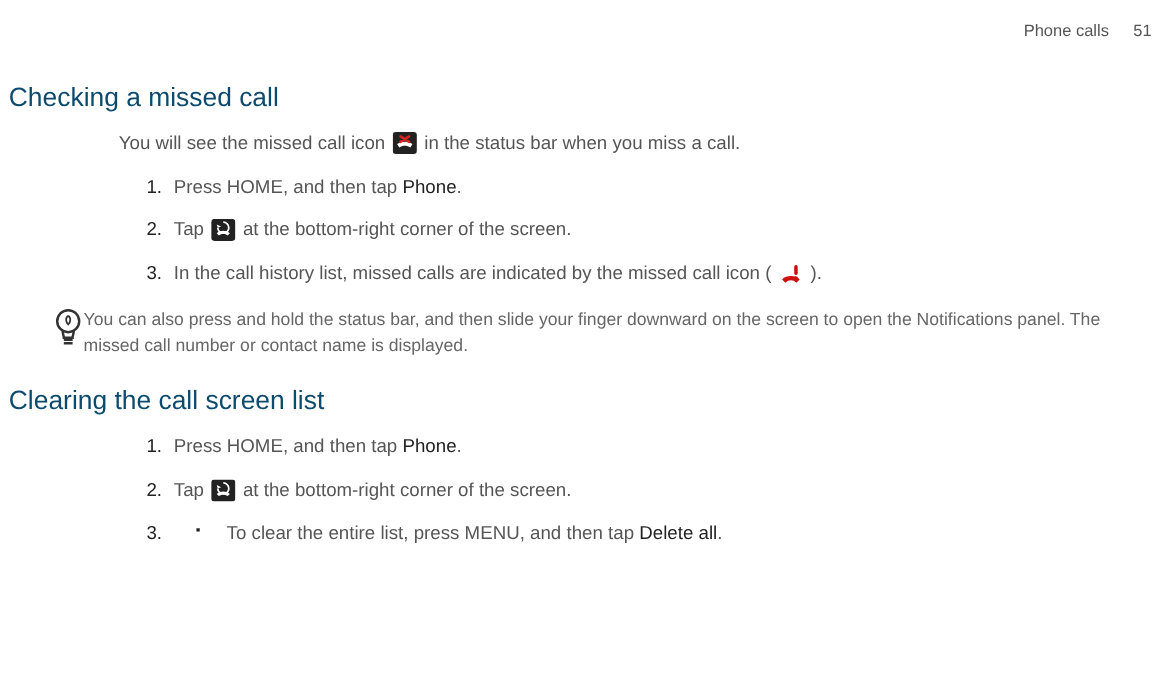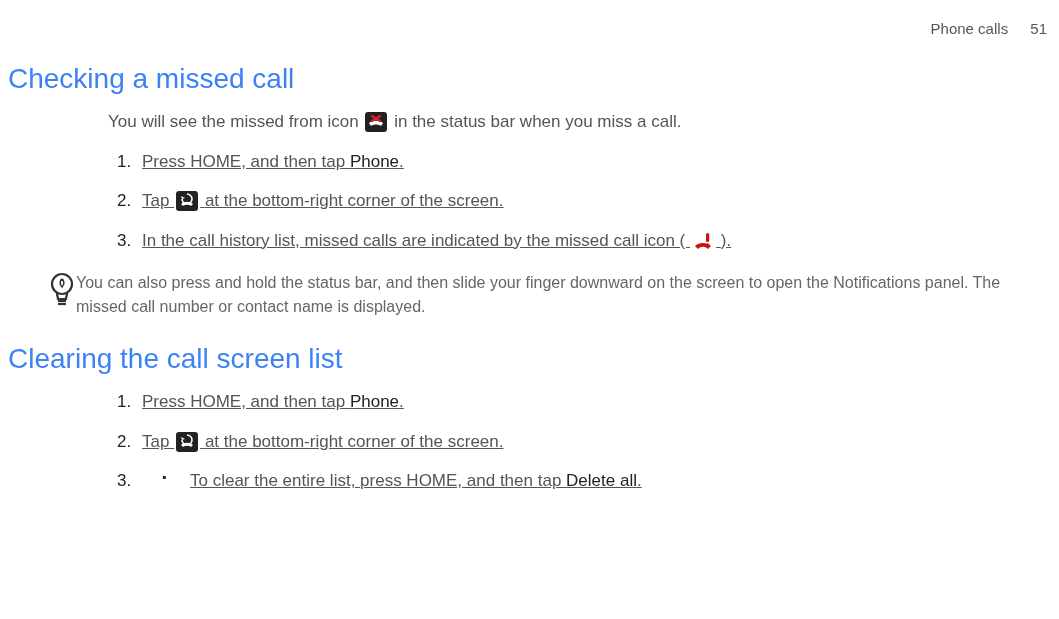--- a/index.html
+++ b/index.html
@@ -8,49 +8,48 @@
     padding: 20px 8px 20px 8px;
     font-family: "Helvetica Neue", Arial, sans-serif;
     color: #333;
     width: 1059px;
     background: #fff;
   }
   .header-row {
     text-align: right;
     font-size: 15px;
     color: #555;
-    margin-bottom: 26px;
+    margin-bottom: 38px;
     padding-right: 4px;
   }
   .header-row .pgnum { margin-left: 18px; }
   h2.section {
-    font-size: 28px;
+    font-size: 24px;
     font-weight: 400;
-    color: #3b82f6;
+    color: #0c4a6e;
     margin: 24px 0 14px 0;
   }
   .intro {
     margin-left: 100px;
     font-size: 17px;
     color: #555;
     line-height: 1.5;
     font-weight: 300;
   }
   ol.steps {
     margin: 10px 0 0 100px;
     padding-left: 28px;
     font-size: 17px;
     color: #555;
     font-weight: 300;
   }
   ol.steps > li {
     padding-left: 6px;
-    margin: 14px 0;
+    margin: 14px 16px;
     line-height: 1.5;
-    text-decoration: underline;
   }
   ol.steps > li::marker { color: #222; font-weight: 400; }
   ul.sublist {
     list-style: none;
     margin: 14px 0 0 20px;
     padding: 0;
   }
   ul.sublist > li {
     position: relative;
     padding-left: 28px;
@@ -90,21 +89,21 @@
 <body>
 
 <div class="header-row">
   <span>Phone calls</span>
   <span class="pgnum">51</span>
 </div>
 
 <h2 class="section">Checking a missed call</h2>
 
 <div class="intro">
-  <span>You will see the missed from icon </span>
+  <span>You will see the missed call icon </span>
   <span class="inline-icon">
     <svg width="22" height="20" viewBox="0 0 22 20">
       <rect x="0" y="0" width="22" height="20" rx="3" fill="#222"></rect>
       <path d="M4 11 C7 8 15 8 18 11 L16 14 C13 12 9 12 6 14 Z" fill="#fff"></path>
       <path d="M7 4 L15 9 M15 4 L7 9" stroke="#d22" stroke-width="2.2" stroke-linecap="round"></path>
     </svg>
   </span>
   <span> in the status bar when you miss a call.</span>
 </div>
 
@@ -164,17 +163,17 @@
         <path d="M5 13 C8 10 14 10 17 13 L15 15 C12 13 10 13 7 15 Z" fill="#fff"></path>
         <path d="M11 3 A5 5 0 1 1 6 8" fill="none" stroke="#fff" stroke-width="1.6"></path>
         <path d="M5 5 L6 8 L9 7 Z" fill="#fff"></path>
       </svg>
     </span>
     <span> at the bottom-right corner of the screen.</span>
   </li>
   <li>
     <ul class="sublist">
       <li>
-        <span>To clear the entire list, press HOME, and then tap </span><span class="bold">Delete all</span><span>.</span>
+        <span>To clear the entire list, press MENU, and then tap </span><span class="bold">Delete all</span><span>.</span>
       </li>
     </ul>
   </li>
 </ol>
 
 </body></html>

